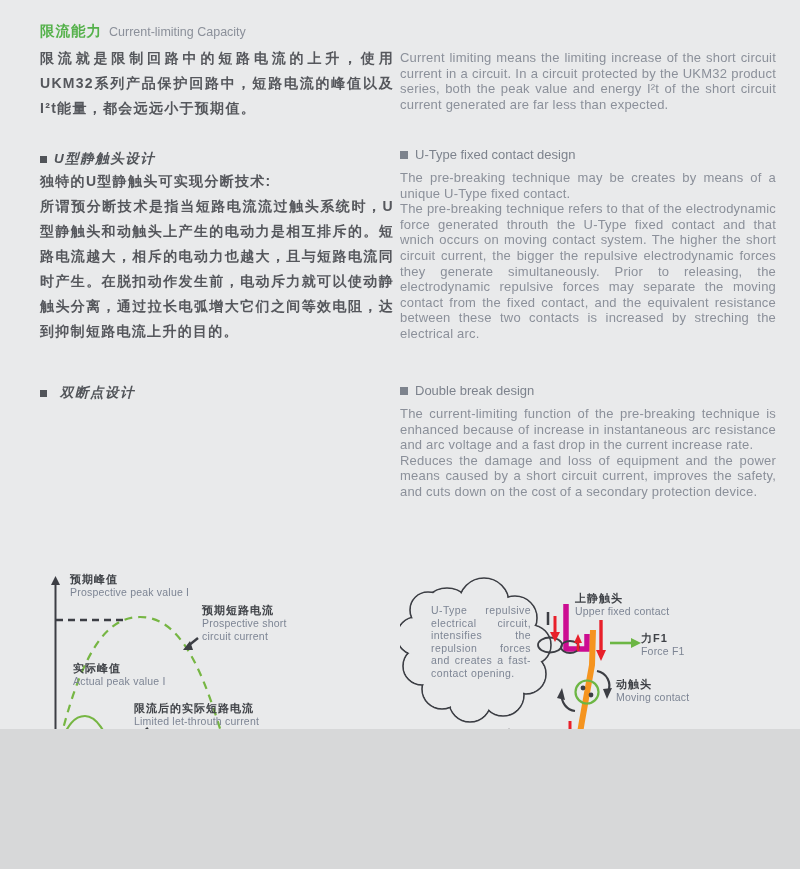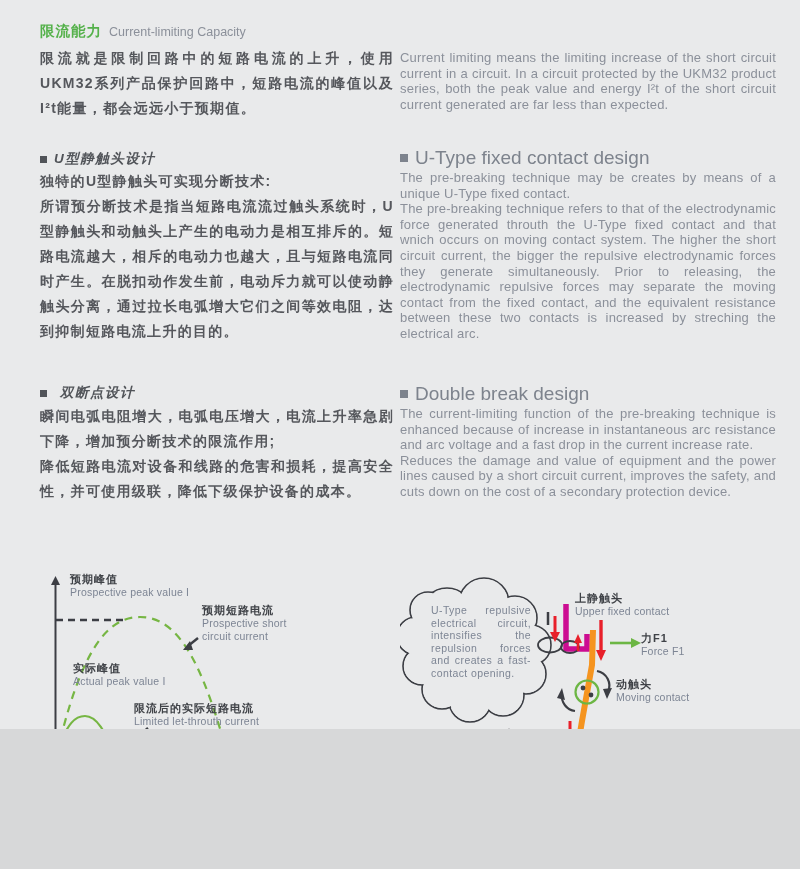--- a/index.html
+++ b/index.html
@@ -17,21 +17,21 @@
     font-size:14px;line-height:25px;letter-spacing:1.3px;text-align:justify;}
   .cn-body p{margin:0;}
   .en-body{position:absolute;width:376px;color:#8b909a;
     font-size:13px;line-height:15.6px;letter-spacing:0.2px;text-align:justify;}
   .en-body p{margin:0;}
   .sec-header{position:absolute;display:flex;align-items:center;gap:7px;white-space:nowrap;}
   .sec-header .bullet{width:7px;height:7px;flex:0 0 auto;}
   .sec-header.cn .bullet{background:#515459;}
   .sec-header.cn .sec-title{font-size:13.5px;font-weight:bold;color:#515459;letter-spacing:1.5px;font-style:italic;}
   .sec-header.en .bullet{background:#7d838d;width:8px;height:8px;}
-  .sec-header.en .sec-title{font-size:19px;color:#7d838d;}
+  .sec-header.en .sec-title{font-size:13px;color:#7d838d;}
   
   .fig{position:absolute;}
   .fig svg{position:absolute;left:0;top:0;}
   .fig-left{left:30px;top:570px;width:310px;height:260px;}
   .fig-right{left:400px;top:568px;width:400px;height:300px;}
   .flabel{position:absolute;line-height:12.5px;}
   .flabel .lc{font-size:11px;font-weight:bold;color:#3f4247;letter-spacing:1px;line-height:13px;}
   .flabel .le{font-size:10.5px;color:#7d8594;letter-spacing:0.2px;line-height:12.5px;}
   .cloud-label .lc{letter-spacing:0.5px;}
   .cloud-label .le{text-align:justify;letter-spacing:0.4px;}
@@ -55,45 +55,41 @@
   </div>
   <div class="cn-body" style="left:40px;top:169px;">
     <p>独特的U型静触头可实现分断技术:</p>
     <p>所谓预分断技术是指当短路电流流过触头系统时，U型静触头和动触头上产生的电动力是相互排斥的。短路电流越大，相斥的电动力也越大，且与短路电流同时产生。在脱扣动作发生前，电动斥力就可以使动静触头分离，通过拉长电弧增大它们之间等效电阻，达到抑制短路电流上升的目的。</p>
   </div>
 
   <div class="sec-header cn" style="left:40px;top:384px;gap:13px;">
     <span class="bullet"></span>
     <span class="sec-title">双断点设计</span>
   </div>
-  <div class="cn-body" style="left:40px;top:404px;">
-    <p>瞬间电弧电阻增大，电弧电压增大，电流上升率急剧下降，增加预分断技术的限流作用;</p>
-    <p>降低短路电流对设备和线路的危害和损耗，提高安全性，并可使用级联，降低下级保护设备的成本。</p>
-  </div>
 
   <div class="en-body" style="left:400px;top:50px;">
     <p>Current limiting means the limiting increase of the short circuit current in a circuit. In a circuit protected by the UKM32 product series, both the peak value and energy I²t of the short circuit current generated are far less than expected.</p>
   </div>
 
   <div class="sec-header en" style="left:400px;top:147px;">
     <span class="bullet"></span>
     <span class="sec-title">U-Type fixed contact design</span>
   </div>
   <div class="en-body" style="left:400px;top:170px;">
     <p>The pre-breaking technique may be creates by means of a unique U-Type fixed contact.</p>
     <p>The pre-breaking technique refers to that of the electrodynamic force generated throuth the U-Type fixed contact and that wnich occurs on moving contact system. The higher the short circuit current, the bigger the repulsive electrodynamic forces they generate simultaneously. Prior to releasing, the electrodynamic repulsive forces may separate the moving contact from the fixed contact, and the equivalent resistance between these two contacts is increased by streching the electrical arc.</p>
   </div>
 
   <div class="sec-header en" style="left:400px;top:383px;">
     <span class="bullet"></span>
     <span class="sec-title">Double break design</span>
   </div>
   <div class="en-body" style="left:400px;top:406px;">
     <p>The current-limiting function of the pre-breaking technique is enhanced because of increase in instantaneous arc resistance and arc voltage and a fast drop in the current increase rate.</p>
-    <p>Reduces the damage and value of equipment and the power lines caused by a short circuit current, improves the safety, and cuts down on the cost of a secondary protection device.</p>
+    <p>Reduces the damage and loss of equipment and the power means caused by a short circuit current, improves the safety, and cuts down on the cost of a secondary protection device.</p>
   </div>
 
   <div class="fig fig-left">
     <svg width="310" height="260" viewBox="0 0 310 260">
 
       <line x1="25" y1="183.5" x2="246" y2="183.5" stroke="#3c3e44" stroke-width="2"></line>
       <polygon points="245,179 245,188 254,183.5" fill="#3c3e44"></polygon>
       <line x1="25.5" y1="184" x2="25.5" y2="14" stroke="#3c3e44" stroke-width="2"></line>
       <polygon points="21,15 30,15 25.5,6" fill="#3c3e44"></polygon>
 

